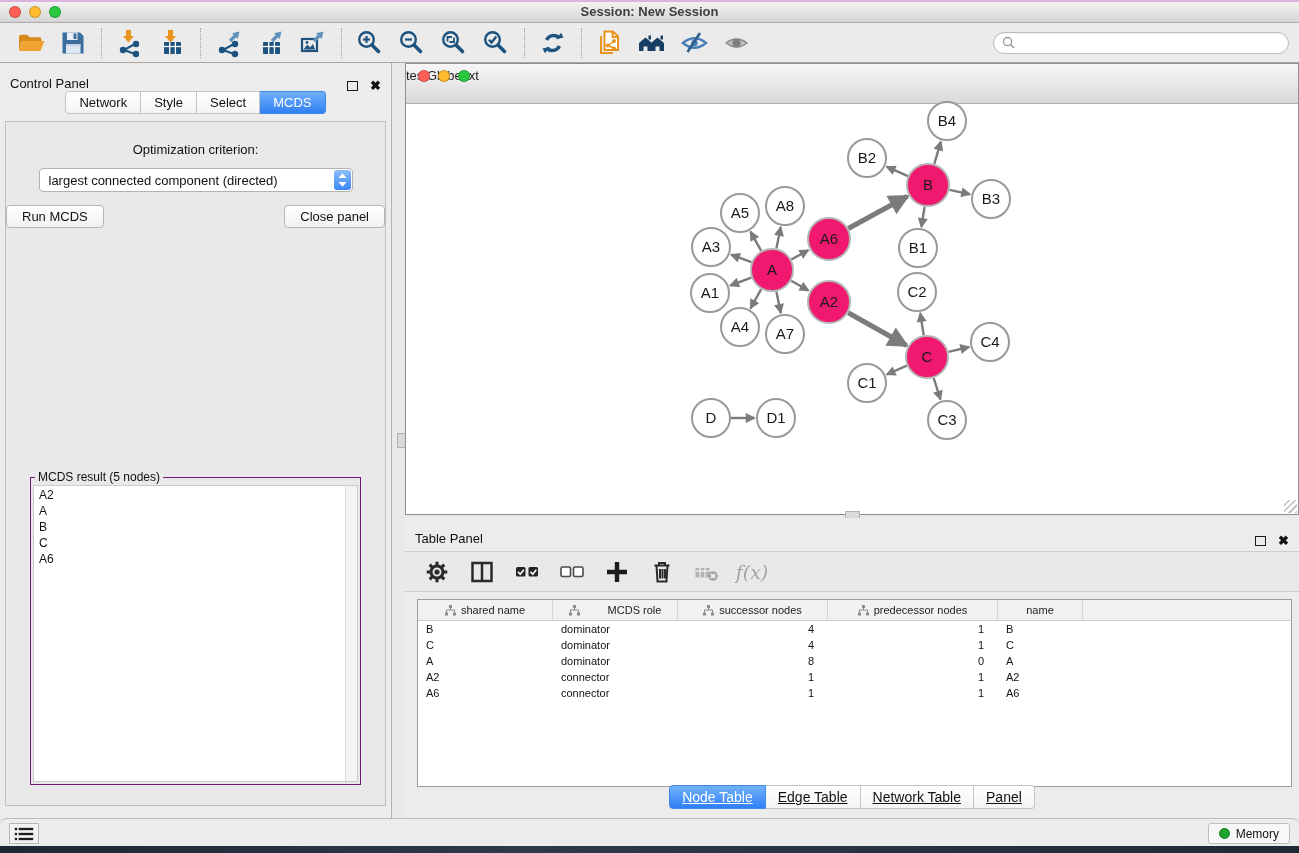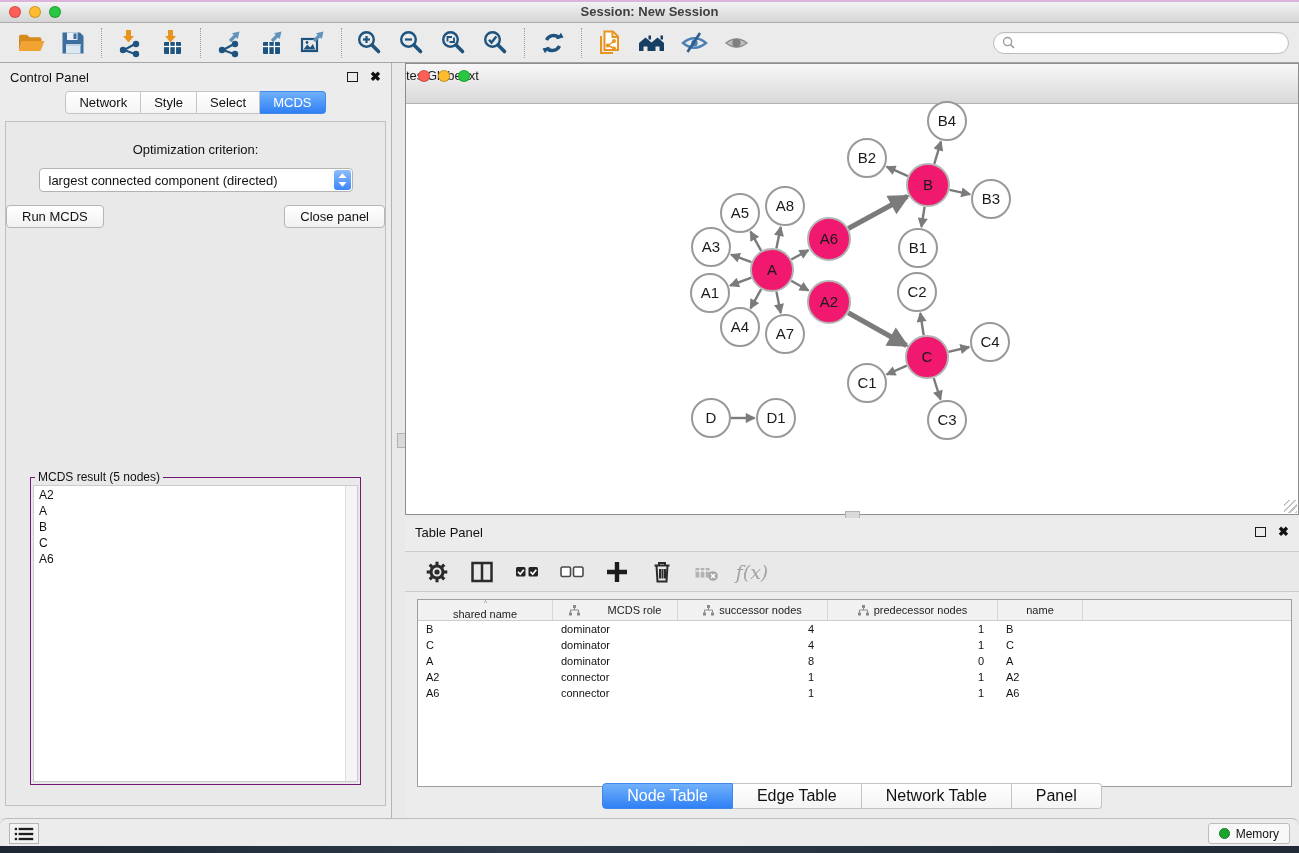--- a/index.html
+++ b/index.html
@@ -31,21 +31,21 @@
   .tsep { width:0; height:30px; border-left:1px dotted #9c9c9c; margin:0 7px; }
   .search-wrap {
     margin-left:auto; width:296px; height:22px; border:1px solid #bdbdbd; border-radius:12px;
     background:#fff; display:flex; align-items:center; padding:0 8px; gap:5px;
     box-shadow:inset 0 1px 2px rgba(0,0,0,.06);
   }
   .search-wrap input { flex:1; border:none; outline:none; background:transparent; font-size:12px;
     font-family:"Liberation Sans",sans-serif; }
 
   
-  .panel-head { height:28px; display:flex; align-items:center; padding:0 10px;
+  .panel-head { height:28px; display:flex; align-items:flex-end; padding:0 10px;
     font-size:13px; color:#111; }
   .panel-head .sp { flex:1; }
   .float-btn { width:11px; height:10px; border:1.5px solid #1a1a1a; margin-right:12px; background:transparent; padding:0; }
   .close-btn { font-size:13px; font-weight:bold; color:#111; background:none; border:none; padding:0; line-height:10px; }
 
   .pill-tabs { display:flex; justify-content:center; }
   .pill-tab { padding:3px 13px; font-size:13px; background:linear-gradient(#fff,#f4f4f4);
     border:1px solid #c4c4c4; border-left:none; color:#111; }
   .pill-tab:first-child { border-radius:4px 0 0 4px; border-left:1px solid #c4c4c4; }
   .pill-tab:last-child { border-radius:0 4px 4px 0; }
@@ -102,21 +102,21 @@
   .fx-label { font-family:"DejaVu Serif", serif; font-style:italic; font-size:19px; color:#a3a3a3; }
   .table-wrap { position:absolute; left:12px; right:7px; top:81px; height:188px;
     background:#fff; border:1px solid #9e9e9e; overflow:hidden; }
   .thead { display:flex; height:21px; background:#f1f1f1; border-bottom:1px solid #cdcdcd; }
   .th { display:flex; align-items:center; justify-content:center; gap:5px;
     border-right:1px solid #d6d6d6; font-size:11px; color:#222; height:100%; }
   .trow { display:flex; height:16px; align-items:center; font-size:11px; color:#111; }
   .td { padding:0 8px; white-space:nowrap; overflow:hidden; }
   .td.num { text-align:right; padding-right:14px; }
   .tp-tabs { position:absolute; bottom:9px; left:0; right:0; }
-  .tp-tabs .pill-tab { font-size:16px; padding:3px 24px; }
+  .tp-tabs .pill-tab { font-size:14px; padding:3px 12px;text-decoration:underline; }
 
   
   .status-bar { position:absolute; left:0; top:818px; width:100%; height:28px;
     background:#ececec; border-top:1px solid #bcbcbc;border-radius:7px; }
   .list-btn { position:absolute; left:9px; top:4px; width:30px; height:21px;
     background:#f2f2f2; border:1px solid #b6b6b6; display:flex; align-items:center; justify-content:center; padding:0; }
   .memory-btn { position:absolute; right:9px; top:4px; height:21px;
     background:#f8f8f8; border:1px solid #bdbdbd; border-radius:3px;
     display:flex; align-items:center; gap:6px; padding:0 10px; font-size:12px; color:#111; }
   .memory-dot { width:11px; height:11px; border-radius:50%; background:#1ca42e; border:1px solid #128021; }
@@ -558,21 +558,21 @@
      <circle cx="21" cy="19" r="4.8" fill="#a7a7a7"></circle>
           <path d="M19 17 l4 4 M23 17 l-4 4" stroke="#fff" stroke-width="1.5"></path>
         </svg>
       </button>
       <button class="tp-btn" disabled="">
         <span class="fx-label">f(x)</span>
       </button>
     </div>
   <div class="table-wrap">
     <div class="thead" id="thead">
-        <div class="th" style="width: 135px; flex-direction: column;">
+        <div class="th" style="width: 135px;">
           <svg width="11" height="11" viewBox="0 0 11 11">
   <g fill="#8a8a8a">
               <rect x="4" y="0" width="3" height="3"></rect>
               <rect x="0" y="7.5" width="3" height="3"></rect>
               <rect x="8" y="7.5" width="3" height="3"></rect>
             </g>
   <path d="M5.5 3 v2 M1.5 7.5 v-2.5 h8 v2.5" fill="none" stroke="#8a8a8a" stroke-width="1"></path>
           </svg>
           <span>shared name</span>
         </div>

